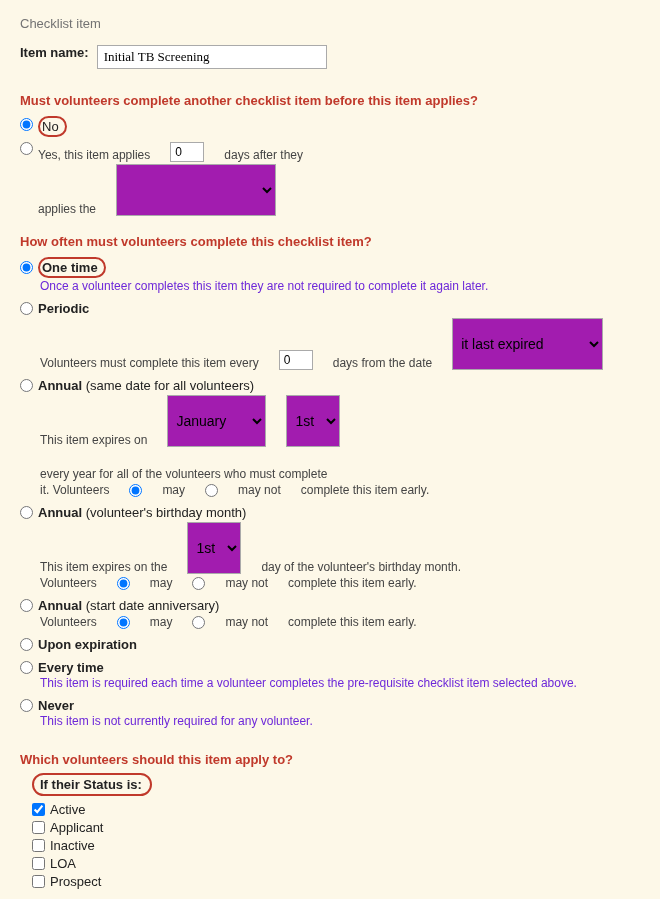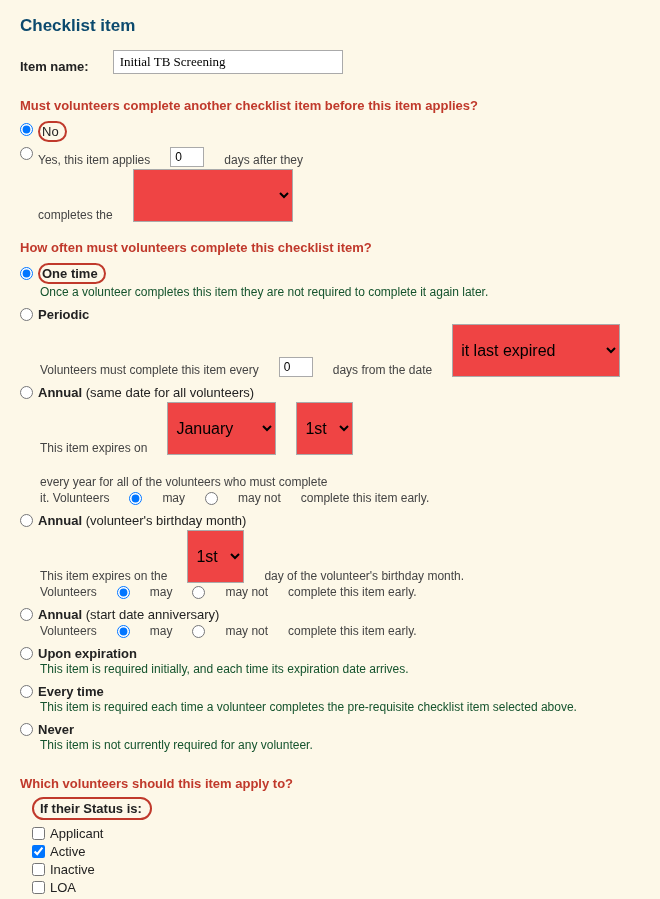--- a/index.html
+++ b/index.html
@@ -6,36 +6,36 @@
     body {
       background: #fdf8e8;
       font-family: Arial, sans-serif;
       font-size: 13px;
       color: #222;
       padding: 16px 20px;
       width: 660px;
       min-height: 899px;
     }
     h1 {
-      font-size: 17px;
-      font-weight: bold;
+      font-size: 13px;
+      font-weight: normal;
       margin-bottom: 14px;
-      color: #0c4a6e;
+      color: #737373;
     }
     .section-label {
       font-size: 13px;
       font-weight: bold;
       color: #c0392b;
       margin-bottom: 8px;
       margin-top: 24px;
     }
     .field-row {
       display: flex;
-      align-items: flex-end;
-      gap: 24px;
+      align-items: flex-start;
+      gap: 8px;
       margin-bottom: 14px;
     }
     .field-row label {
       font-weight: bold;
       font-size: 13px;
     }
     input[type="text"] {
       border: 1px solid #aaa;
       padding: 3px 6px;
       font-size: 13px;
@@ -49,43 +49,43 @@
       align-items: flex-start;
       margin-bottom: 3px;
       gap: 5px;
     }
     .radio-option input[type="radio"] {
       margin-top: 2px;
       flex-shrink: 0;
     }
     .sub-text {
       font-size: 12px;
-      color: #14532d;
+      color: #6d28d9;
       margin-left: 0;
       margin-top: 1px;
     }
     .inline-row {
       display: flex;
       align-items: flex-end;
       flex-wrap: wrap;
       gap: 20px;
       font-size: 12px;
       color: #444;
       margin-top: 2px;
     }
     .inline-row input[type="text"] {
       width: 36px;
       padding: 2px 4px;
       font-size: 12px;
     }
     select {
       border: 1px solid #aaa;
       padding: 16px 4px;
-      font-size: 16px;
-      background: #ef4444;
+      font-size: 14px;
+      background: #a21caf;
     }
     .circled {
       display: inline-block;
       border: 2px solid #c0392b;
       border-radius: 50px;
       padding: 1px 6px 1px 2px;
     }
     .radio-block {
       margin-bottom: 8px;
     }
@@ -137,21 +137,21 @@
   </div>
   <div class="radio-option">
     <input type="radio" name="prereq" id="prereq_yes" style="">
     <label for="prereq_yes">
       <div class="inline-row">
         <span>Yes, this item applies</span>
         <input type="text" value="0" style="width: 34px;">
         <span>days after they</span>
       </div>
       <div class="inline-row" style="margin-top:2px;">
-        <span>completes the</span>
+        <span>applies the</span>
         <select style="width:160px;">
           <option></option>
         </select>
       </div>
     </label>
   </div>
 </div>
 
 <div class="section-label" style="margin-top:18px;">How often must volunteers complete this checklist item?</div>
 
@@ -258,21 +258,20 @@
     <label for="annual_start_may_not">may not</label>
     <span>complete this item early.</span>
   </div>
 </div>
 
 <div class="radio-block">
   <div class="radio-option-row">
     <input type="radio" name="frequency" id="freq_upon_expiration" style="">
     <label for="freq_upon_expiration"><strong>Upon expiration</strong></label>
   </div>
-  <div class="indent sub-text">This item is required initially, and each time its expiration date arrives.</div>
 </div>
 
 <div class="radio-block">
   <div class="radio-option-row">
     <input type="radio" name="frequency" id="freq_every_time" style="">
     <label for="freq_every_time"><strong>Every time</strong></label>
   </div>
   <div class="indent sub-text">This item is required each time a volunteer completes the pre-requisite checklist item selected above.</div>
 </div>
 
@@ -285,28 +284,28 @@
 </div>
 
 <div class="which-section">
   <div class="section-label">Which volunteers should this item apply to?</div>
   <div style="margin-left:12px;">
     <div style="margin-bottom:5px;">
       <span style="display:inline-block; border:2px solid #c0392b; border-radius:14px; padding:2px 8px 2px 6px; font-size:13px; font-weight:bold;">If their Status is:</span>
     </div>
     <div class="checkbox-group">
       <div class="checkbox-option">
+        <input type="checkbox" id="status_active" checked="" style="">
+        <label for="status_active">Active</label>
+      </div>
+      <div class="checkbox-option">
         <input type="checkbox" id="status_applicant" style="">
         <label for="status_applicant">Applicant</label>
       </div>
       <div class="checkbox-option">
-        <input type="checkbox" id="status_active" checked="" style="">
-        <label for="status_active">Active</label>
-      </div>
-      <div class="checkbox-option">
         <input type="checkbox" id="status_inactive" style="">
         <label for="status_inactive">Inactive</label>
       </div>
       <div class="checkbox-option">
         <input type="checkbox" id="status_loa" style="">
         <label for="status_loa">LOA</label>
       </div>
       <div class="checkbox-option">
         <input type="checkbox" id="status_prospect" style="">
         <label for="status_prospect">Prospect</label>

